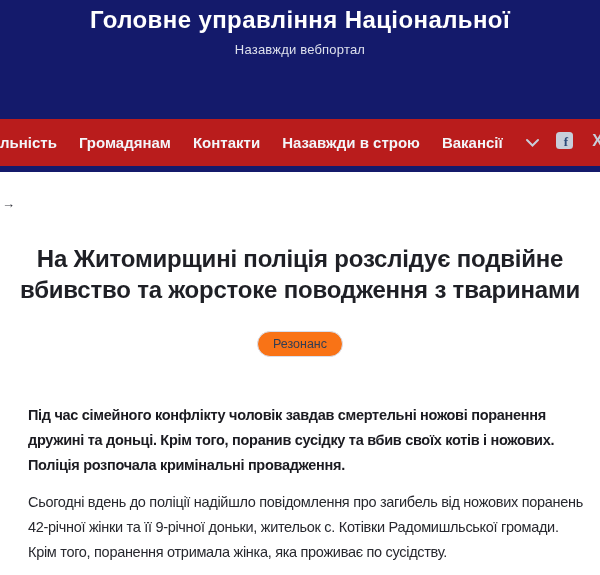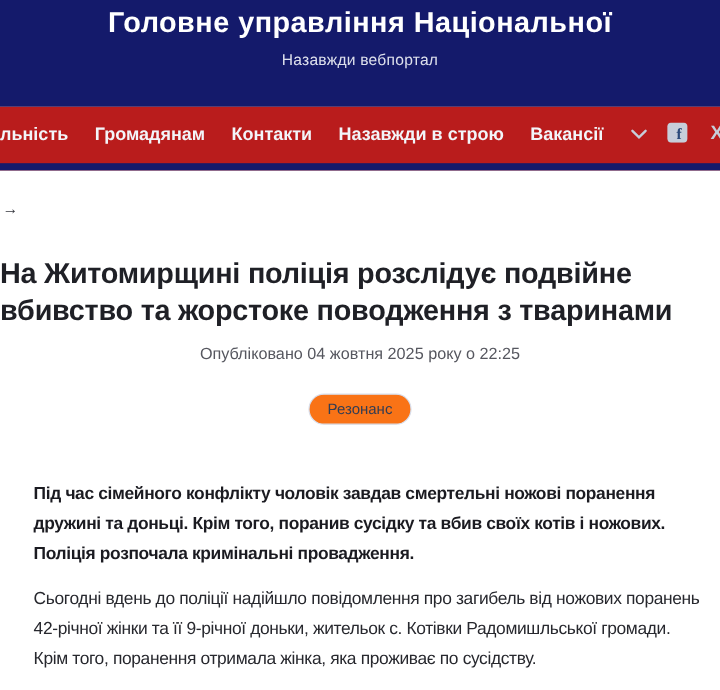--- a/index.html
+++ b/index.html
@@ -6,21 +6,21 @@
   html,body { width:600px; height:575px; }
   body {
     overflow:hidden;
     background:#ffffff;
     font-family:"Liberation Sans", sans-serif;
     position:relative;
   }
   
   .site-header {
     background:#141a6b;
-    height:89px;
+    height:119px;
     color:#ffffff;
     text-align:center;
     padding-top:7px;
   }
   .site-title-line {
     font-size:24px;
     font-weight:700;
     line-height:26px;
     letter-spacing:0.4px;
   }
@@ -59,21 +59,21 @@
   .breadcrumb {
     margin:24px 0 0 2px;
     font-size:13px;
     color:#35363e;
     display:flex;
     align-items:center;
     gap:9px;
   }
   .article-title {
     margin-top:32px;
-    text-align:left;
+    text-align:center;
     font-weight:700;
     font-size:24px;
     line-height:31px;
     color:#1f2026;
     letter-spacing:-0.2px;
   }
   .pub-date {
     margin-top:12px;
     text-align:center;
     font-size:13.5px;
@@ -150,21 +150,20 @@
 
   <div class="breadcrumb">
     <span>→</span>
   </div>
 
   <h1 class="article-title">
     <div>На Житомирщині поліція розслідує подвійне</div>
     <div>вбивство та жорстоке поводження з тваринами</div>
   </h1>
 
-  <div class="pub-date">Опубліковано 04 жовтня 2025 року о 22:25</div>
 
   <div class="tag-row">
     <span class="tag-pill">Резонанс</span>
   </div>
 
   <p class="lead-paragraph">Під час сімейного конфлікту чоловік завдав смертельні ножові поранення дружині та доньці. Крім того, поранив сусідку та вбив своїх котів і ножових. Поліція розпочала кримінальні провадження.</p>
 
   <p class="body-paragraph">Сьогодні вдень до поліції надійшло повідомлення про загибель від ножових поранень 42-річної жінки та її 9-річної доньки, жительок с. Котівки Радомишльської громади. Крім того, поранення отримала жінка, яка проживає по сусідству.</p>
 
 </main>

